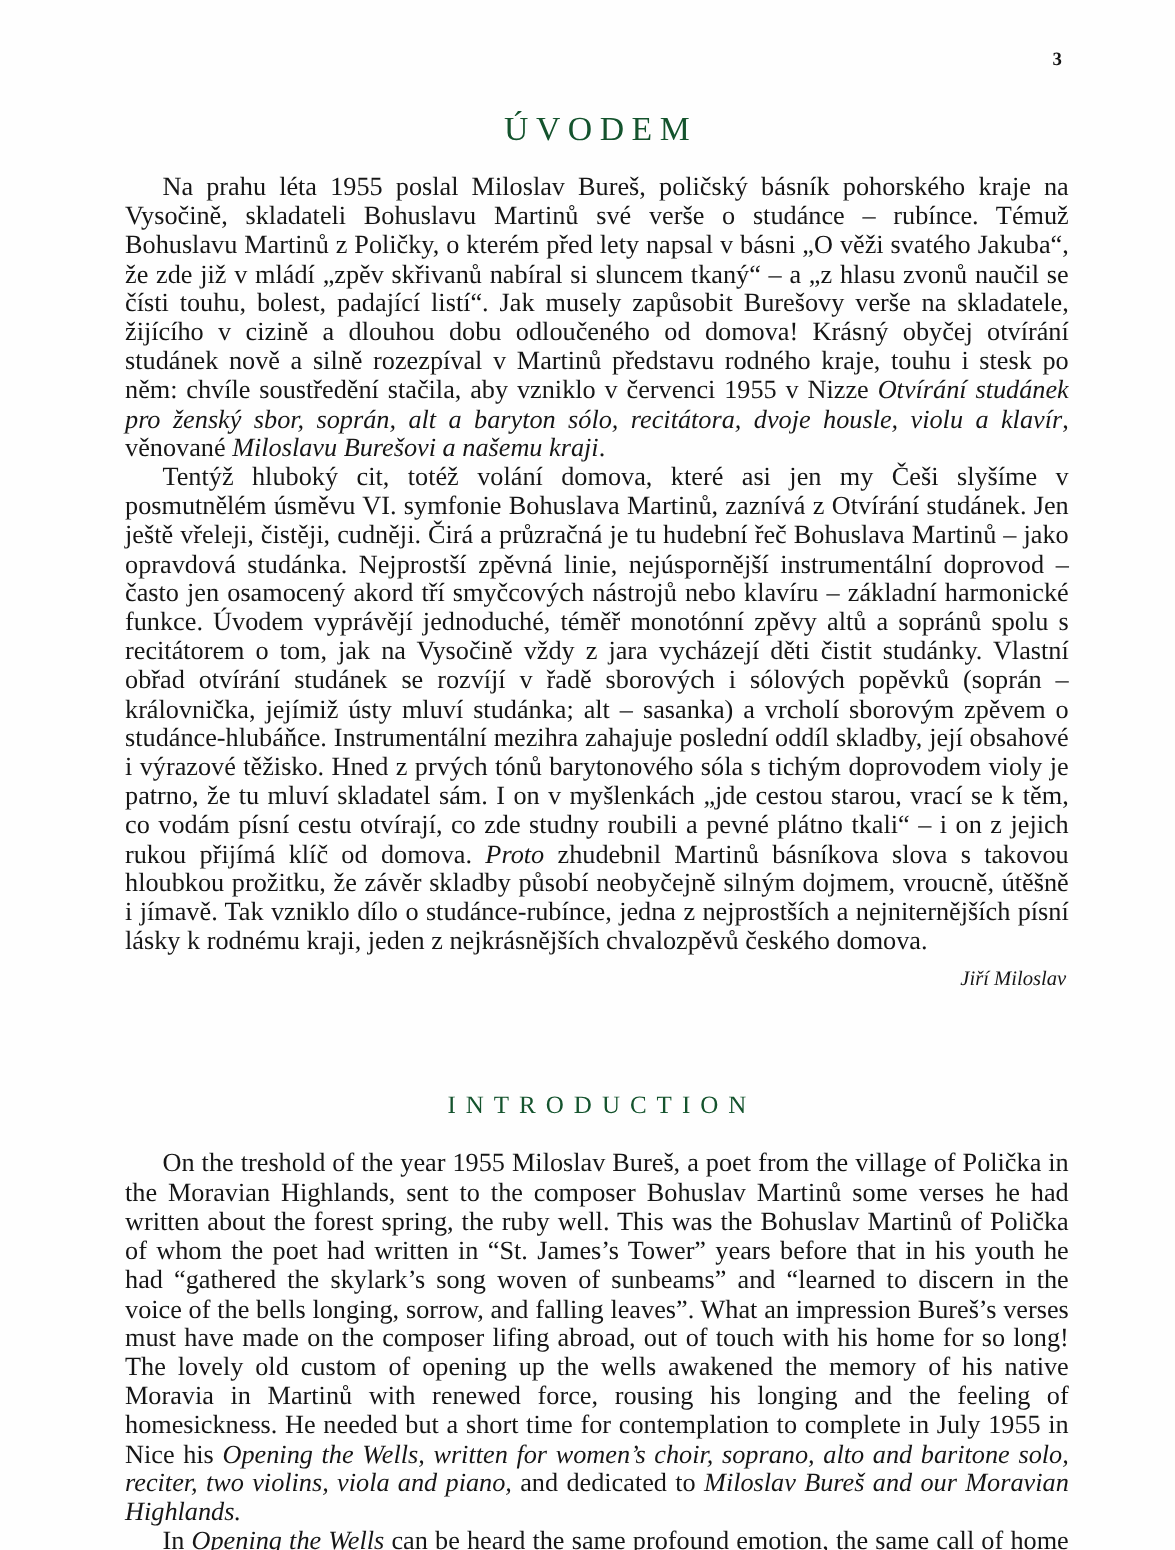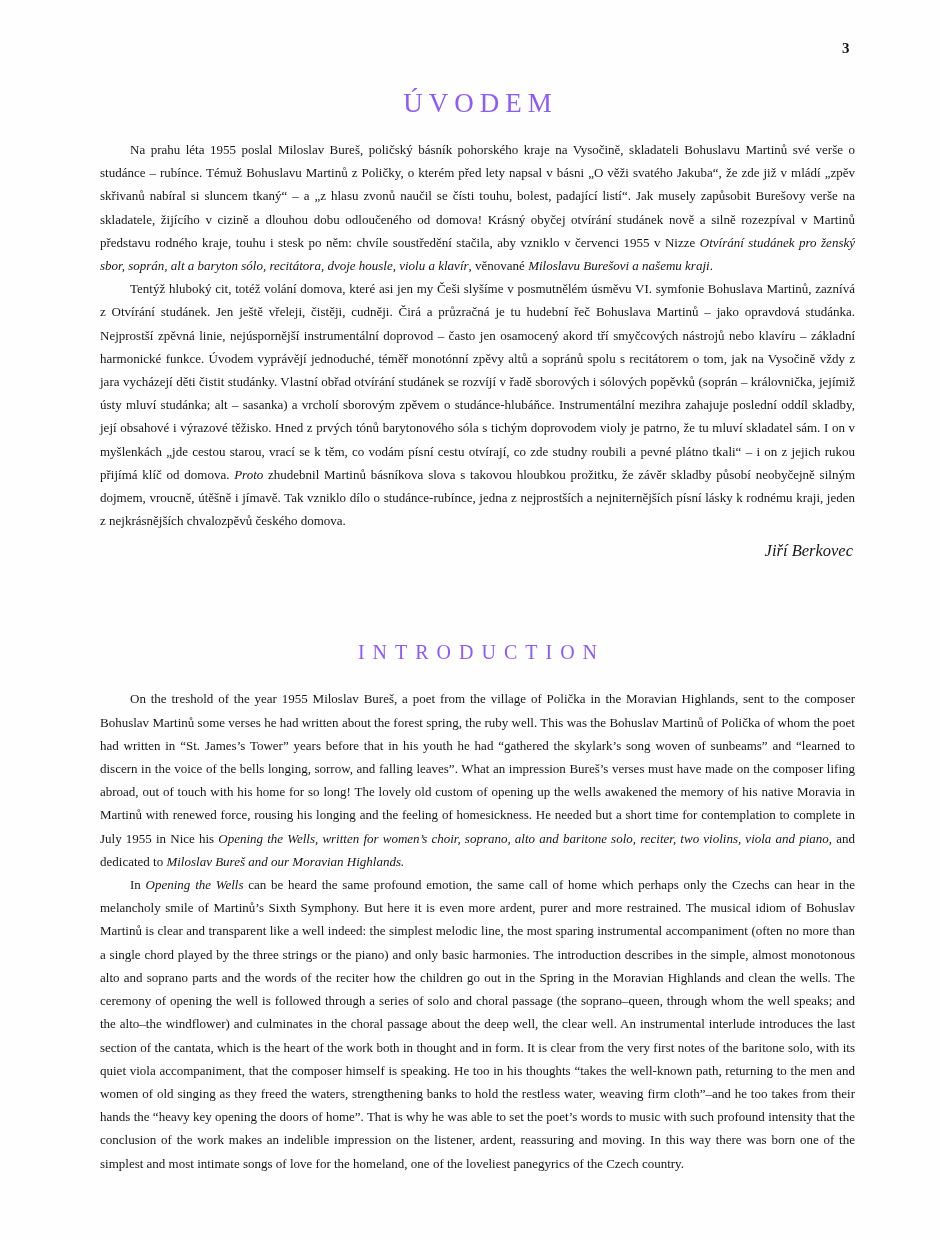--- a/index.html
+++ b/index.html
@@ -25,36 +25,36 @@
     font-weight: 700;
     letter-spacing: 0.5px;
   }
   .content {
     padding: 88px 85px 0 100px;
   }
   .section-title {
     text-align: center;
     font-weight: 400;
     margin: 0;
-    color: #8b5cf6;
+    color: #14532d;
   }
   .title-cs {
     font-size: 27px;
     letter-spacing: 6px;
     text-indent: 6px; 
   }
   .title-en {
     margin-top: 80px;
     font-size: 20px;
     letter-spacing: 8px;
     text-indent: 8px;
   }
   .body-text {
     margin: 0;
-    font-size: 13px;
+    font-size: 21px;
     line-height: 23.2px;
     text-align: justify;
     text-indent: 30px;
     color: #161616;
   }
   .text-block-cs {
     margin-top: 19px;
   }
   .text-block-en {
     margin-top: 23px;
@@ -76,21 +76,21 @@
   <div class="page-number">3</div>
 
   <div class="content">
 
     <section>
       <h1 class="section-title title-cs">ÚVODEM</h1>
       <div class="text-block-cs">
         <p class="body-text"><span>Na prahu léta 1955 poslal Miloslav Bureš, poličský básník pohorského kraje na Vysočině, skladateli Bohuslavu Martinů své verše o studánce – rubínce. Témuž Bohuslavu Martinů z Poličky, o kterém před lety napsal v básni „O věži svatého Jakuba“, že zde již v mládí „zpěv skřivanů nabíral si sluncem tkaný“ – a „z hlasu zvonů naučil se čísti touhu, bolest, padající listí“. Jak musely zapůsobit Burešovy verše na skladatele, žijícího v cizině a dlouhou dobu odloučeného od domova! Krásný obyčej otvírání studánek nově a silně rozezpíval v Martinů představu rodného kraje, touhu i stesk po něm: chvíle soustředění stačila, aby vzniklo v červenci 1955 v Nizze </span><i>Otvírání studánek pro ženský sbor, soprán, alt a baryton sólo, recitátora, dvoje housle, violu a klavír</i><span>, věnované </span><i>Miloslavu Burešovi a našemu kraji</i><span>.</span></p>
         <p class="body-text"><span>Tentýž hluboký cit, totéž volání domova, které asi jen my Češi slyšíme v posmutnělém úsměvu VI. symfonie Bohuslava Martinů, zaznívá z Otvírání studánek. Jen ještě vřeleji, čistěji, cudněji. Čirá a průzračná je tu hudební řeč Bohuslava Martinů – jako opravdová studánka. Nejprostší zpěvná linie, nejúspornější instrumentální doprovod – často jen osamocený akord tří smyčcových nástrojů nebo klavíru – základní harmonické funkce. Úvodem vyprávějí jednoduché, téměř monotónní zpěvy altů a sopránů spolu s recitátorem o tom, jak na Vysočině vždy z jara vycházejí děti čistit studánky. Vlastní obřad otvírání studánek se rozvíjí v řadě sborových i sólových popěvků (soprán – královnička, jejímiž ústy mluví studánka; alt – sasanka) a vrcholí sborovým zpěvem o studánce-hlubáňce. Instrumentální mezihra zahajuje poslední oddíl skladby, její obsahové i výrazové těžisko. Hned z prvých tónů barytonového sóla s tichým doprovodem violy je patrno, že tu mluví skladatel sám. I on v myšlenkách „jde cestou starou, vrací se k těm, co vodám písní cestu otvírají, co zde studny roubili a pevné plátno tkali“ – i on z jejich rukou přijímá klíč od domova. </span><i>Proto</i><span> zhudebnil Martinů básníkova slova s takovou hloubkou prožitku, že závěr skladby působí neobyčejně silným dojmem, vroucně, útěšně i jímavě. Tak vzniklo dílo o studánce-rubínce, jedna z nejprostších a nejniternějších písní lásky k rodnému kraji, jeden z nejkrásnějších chvalozpěvů českého domova.</span></p>
       </div>
-      <div class="signature">Jiří Berkovec</div>
+      <div class="signature">Jiří Miloslav</div>
     </section>
 
     <section>
       <h1 class="section-title title-en">INTRODUCTION</h1>
       <div class="text-block-en">
         <p class="body-text"><span>On the treshold of the year 1955 Miloslav Bureš, a poet from the village of Polička in the Moravian Highlands, sent to the composer Bohuslav Martinů some verses he had written about the forest spring, the ruby well. This was the Bohuslav Martinů of Polička of whom the poet had written in “St. James’s Tower” years before that in his youth he had “gathered the skylark’s song woven of sunbeams” and “learned to discern in the voice of the bells longing, sorrow, and falling leaves”. What an impression Bureš’s verses must have made on the composer lifing abroad, out of touch with his home for so long! The lovely old custom of opening up the wells awakened the memory of his native Moravia in Martinů with renewed force, rousing his longing and the feeling of homesickness. He needed but a short time for contemplation to complete in July 1955 in Nice his </span><i>Opening the Wells, written for women’s choir, soprano, alto and baritone solo, reciter, two violins, viola and piano,</i><span> and dedicated to </span><i>Miloslav Bureš and our Moravian Highlands.</i></p>
         <p class="body-text"><span>In </span><i>Opening the Wells</i><span> can be heard the same profound emotion, the same call of home which perhaps only the Czechs can hear in the melancholy smile of Martinů’s Sixth Symphony. But here it is even more ardent, purer and more restrained. The musical idiom of Bohuslav Martinů is clear and transparent like a well indeed: the simplest melodic line, the most sparing instrumental accompaniment (often no more than a single chord played by the three strings or the piano) and only basic harmonies. The introduction describes in the simple, almost monotonous alto and soprano parts and the words of the reciter how the children go out in the Spring in the Moravian Highlands and clean the wells. The ceremony of opening the well is followed through a series of solo and choral passage (the soprano–queen, through whom the well speaks; and the alto–the windflower) and culminates in the choral passage about the deep well, the clear well. An instrumental interlude introduces the last section of the cantata, which is the heart of the work both in thought and in form. It is clear from the very first notes of the baritone solo, with its quiet viola accompaniment, that the composer himself is speaking. He too in his thoughts “takes the well-known path, returning to the men and women of old singing as they freed the waters, strengthening banks to hold the restless water, weaving firm cloth”–and he too takes from their hands the “heavy key opening the doors of home”. That is why he was able to set the poet’s words to music with such profound intensity that the conclusion of the work makes an indelible impression on the listener, ardent, reassuring and moving. In this way there was born one of the simplest and most intimate songs of love for the homeland, one of the loveliest panegyrics of the Czech country.</span></p>
       </div>
 
     </section>

